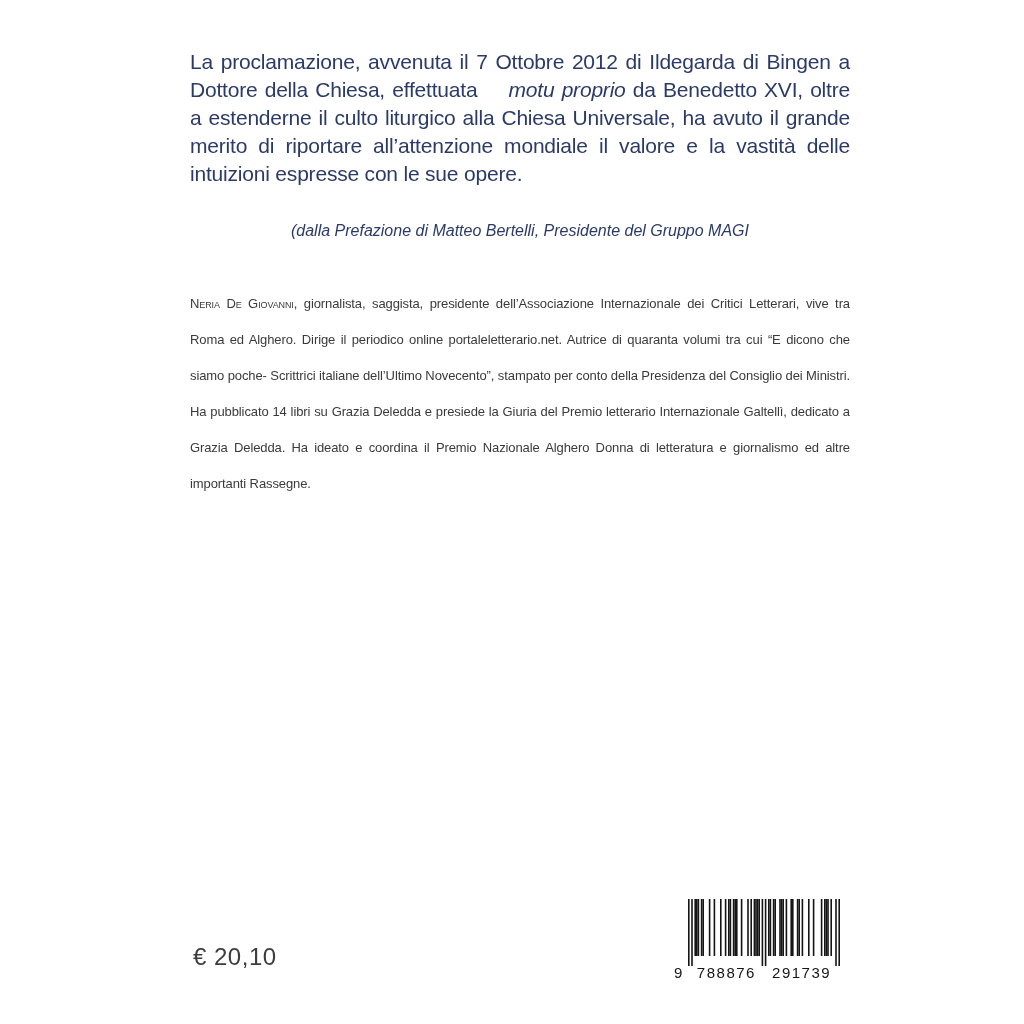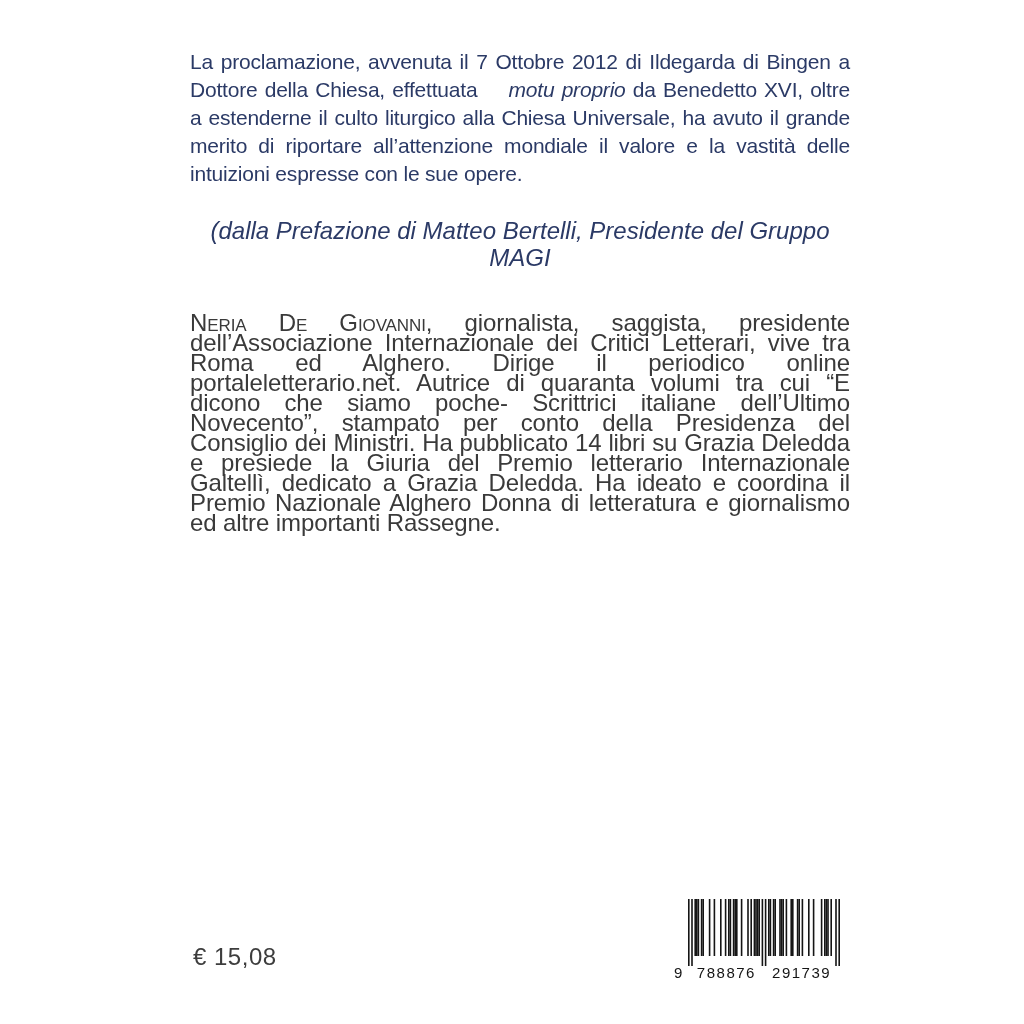--- a/index.html
+++ b/index.html
@@ -30,30 +30,30 @@
     line-height:28px;
     letter-spacing:-0.2px;
     text-align:justify;
     margin-bottom:29px;
   }
   .seg-italic{font-style:italic;margin-left:24px;}
   .seg-smallcaps{font-variant:small-caps;}
   .attribution{
     color:var(--blurb-color);
     font-style:italic;
-    font-size:24px;
+    font-size:16px;
     line-height:27px;
     text-align:center;
     margin-top:10px;
     margin-bottom:42px;
   }
   .bio-para{
     color:var(--bio-color);
-    font-size:24px;
-    line-height:20px;
+    font-size:13px;
+    line-height:36px;
     letter-spacing:-0.1px;
     text-align:justify;
   }
   .price{
     position:absolute;
     left:193px;top:943px;
     color:var(--price-color);
     font-size:24px;
     letter-spacing:0.5px;
   }
@@ -75,21 +75,21 @@
 
 
     <div class="attribution">
       <div>(dalla Prefazione di Matteo Bertelli, Presidente del Gruppo MAGI</div>
     </div>
 
     <p class="bio-para"><span class="seg-smallcaps">Neria De Giovanni</span><span>, giornalista, saggista, presidente dell’Associazione Internazionale dei Critici Letterari, vive tra Roma ed Alghero. Dirige il periodico online portaleletterario.net. Autrice di quaranta volumi tra cui “E dicono che siamo poche- Scrittrici italiane dell’Ultimo Novecento”, stampato per conto della Presidenza del Consiglio dei Ministri. Ha pubblicato 14 libri su Grazia Deledda e presiede la Giuria del Premio letterario Internazionale Galtellì, dedicato a Grazia Deledda. Ha ideato e coordina il Premio Nazionale Alghero Donna di letteratura e giornalismo ed altre importanti Rassegne.</span></p>
 
   </main>
 
-  <div class="price">€ 15,08</div>
+  <div class="price">€ 20,10</div>
 
   <div class="barcode"><svg width="170" height="82" viewBox="0 0 170 82">
         <rect x="16.00" y="0" width="1.60" height="67" fill="#151515"></rect>
         <rect x="19.20" y="0" width="1.60" height="67" fill="#151515"></rect>
         <rect x="22.40" y="0" width="1.60" height="57" fill="#151515"></rect>
         <rect x="24.00" y="0" width="1.60" height="57" fill="#151515"></rect>
         <rect x="25.60" y="0" width="1.60" height="57" fill="#151515"></rect>
         <rect x="28.80" y="0" width="1.60" height="57" fill="#151515"></rect>
         <rect x="30.40" y="0" width="1.60" height="57" fill="#151515"></rect>
         <rect x="36.80" y="0" width="1.60" height="57" fill="#151515"></rect>

